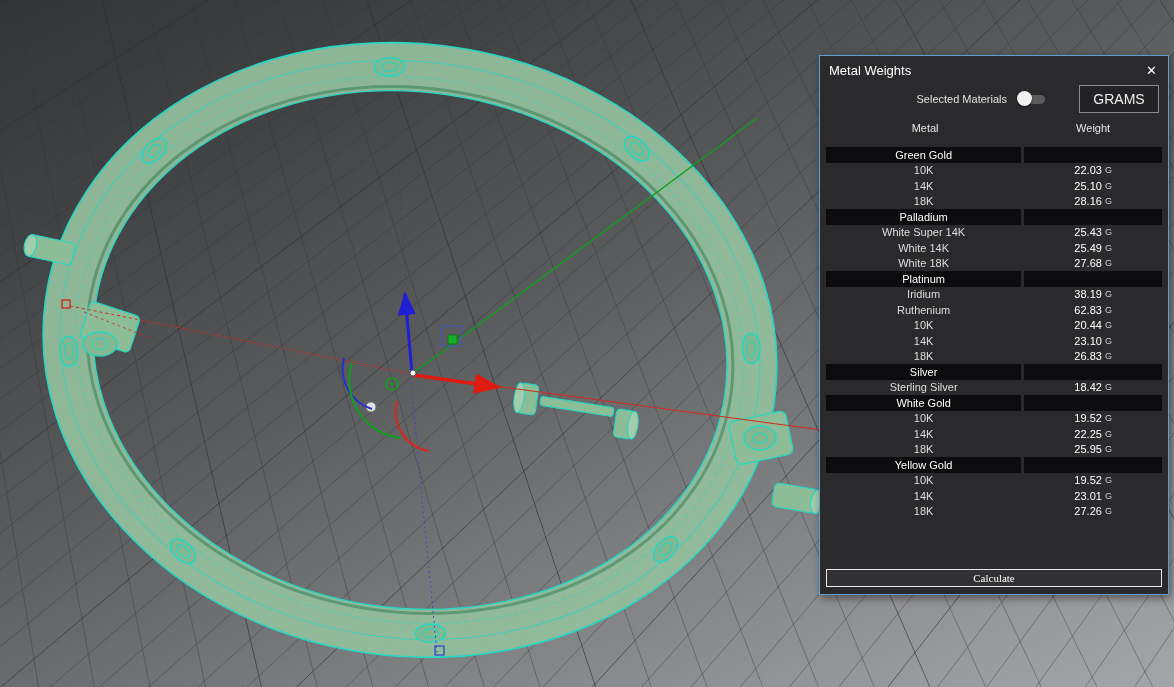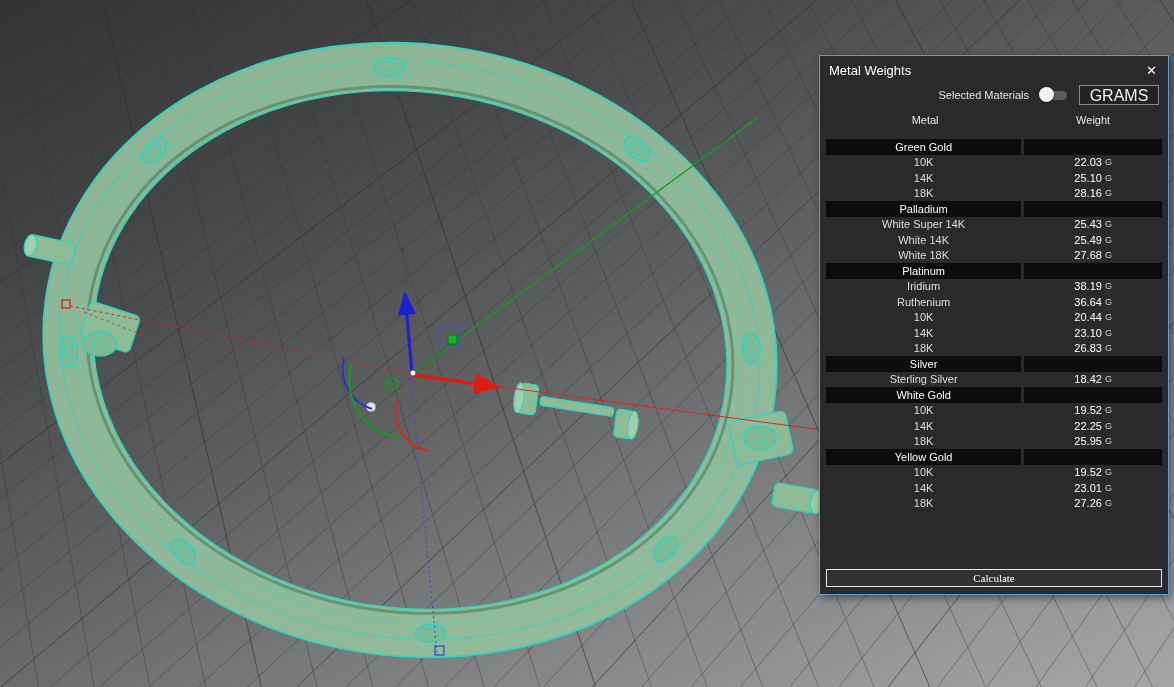--- a/index.html
+++ b/index.html
@@ -13,22 +13,22 @@
     background:#2a2a2d;border:1px solid #5e9fd6;box-shadow:2px 3px 8px rgba(0,0,0,.45);
     color:#ececec;display:flex;flex-direction:column;font-size:11px;}
   .panel-header{display:flex;align-items:center;justify-content:space-between;padding:7px 9px 4px 9px;}
   .panel-title{font-size:13px;color:#fff;}
   .close-btn{background:none;border:none;color:#fff;font-size:13px;line-height:13px;padding:0 2px;cursor:pointer;}
   .controls-row{display:flex;align-items:center;justify-content:flex-end;gap:12px;padding:3px 9px 7px 9px;}
   .sel-label{color:#e2e2e2;}
   .toggle{width:26px;height:9px;border-radius:5px;background:#5c5c5f;position:relative;flex:0 0 auto;cursor:pointer;}
   .toggle .knob{position:absolute;left:-2px;top:-3.5px;width:15px;height:15px;border-radius:50%;
     background:#f2f2f2;box-shadow:0 1px 2px rgba(0,0,0,.6);}
-  .grams-btn{width:80px;height:20px;background:#232326;border:1px solid #8a8a8a;color:#f0f0f0;
-    font-size:16px;font-family:inherit;cursor:pointer;}
+  .grams-btn{width:80px;height:28px;background:#232326;border:1px solid #8a8a8a;color:#f0f0f0;
+    font-size:14px;font-family:inherit;cursor:pointer;margin-left:22px;}
   .thead{display:flex;padding:2px 6px 5px 6px;color:#e6e6e6;}
   .thead .hmetal{flex:0 0 59%;text-align:center;}
   .thead .hweight{flex:1;text-align:center;}
   .tbody{padding:8px 6px;}
   .row{display:flex;gap:3px;height:15.5px;align-items:stretch;}
   .cell{display:flex;align-items:center;justify-content:center;line-height:14px;}
   .cell.metal{flex:0 0 calc(59% - 3px);}
   .cell.weight{flex:1;}
   .row.group .cell{background:#0c0c0e;color:#fff;}
   .row.item .cell{color:#dedede;}
@@ -415,21 +415,21 @@
       <div class="row item">
         <div class="cell metal">Iridium</div>
         <div class="cell weight">
           <span class="num">38.19</span>
           <span class="unit">G</span>
         </div>
       </div>
       <div class="row item">
         <div class="cell metal">Ruthenium</div>
         <div class="cell weight">
-          <span class="num">36.64</span>
+          <span class="num">62.83</span>
           <span class="unit">G</span>
         </div>
       </div>
       <div class="row item">
         <div class="cell metal">10K</div>
         <div class="cell weight">
           <span class="num">20.44</span>
           <span class="unit">G</span>
         </div>
       </div>

